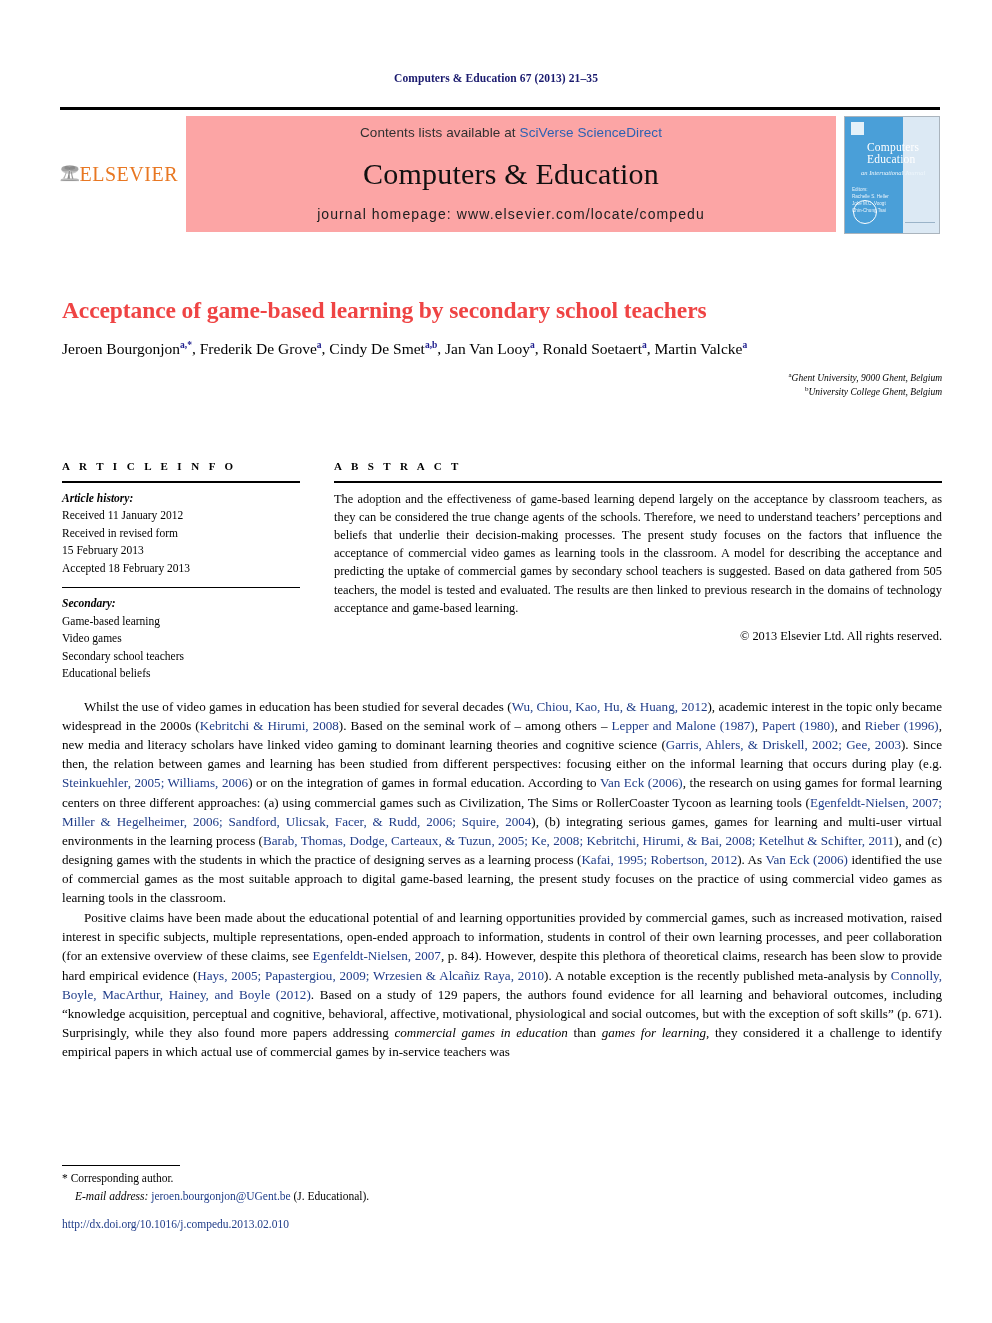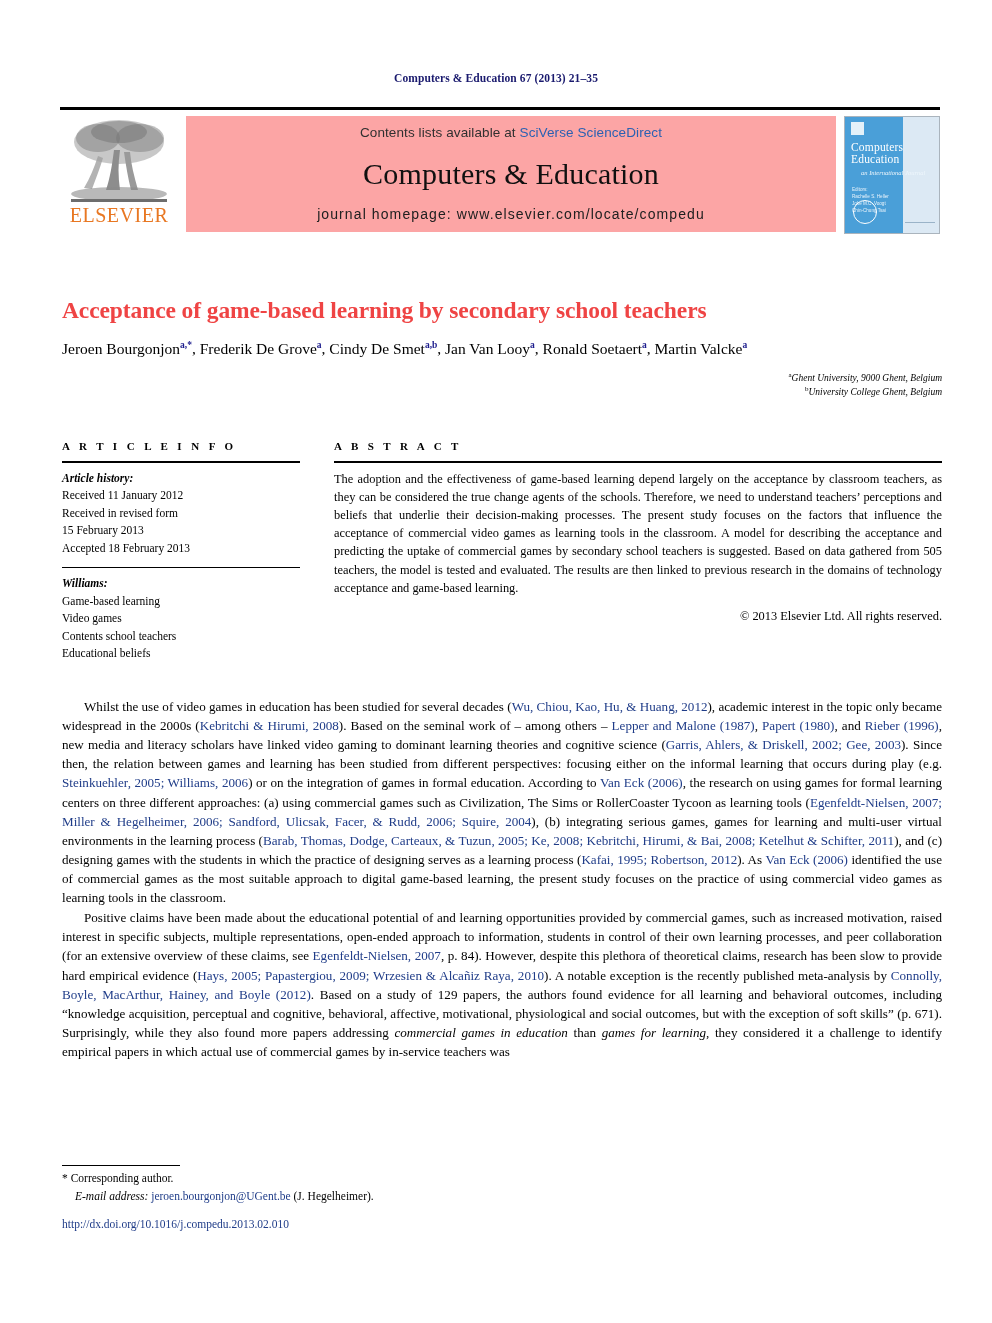--- a/index.html
+++ b/index.html
@@ -47,21 +47,21 @@
     display: flex;
     align-items: stretch;
     padding-top: 6px;
     height: 122px;
     box-sizing: border-box;
   }
   .elsevier-logo {
     width: 118px;
     flex: 0 0 118px;
     display: flex;
-    flex-direction: column;
+    flex-direction: row;
     align-items: center;
     justify-content: flex-start;
     padding-bottom: 2px;
   }
   .tree-svg { display: block; }
   .elsevier-word {
     font-family: "Liberation Serif", serif;
     font-size: 20px;
     letter-spacing: 0.5px;
     color: #E87722;
@@ -126,21 +126,21 @@
   }
   .cover-elsevier-mark {
     position: absolute;
     left: 6px; top: 5px;
     width: 13px; height: 13px;
     background: #ffffff;
     opacity: .85;
   }
   .cover-title {
     position: absolute;
-    left: 6px; top: 24px;
+    left: 22px; top: 24px;
     color: #ffffff;
     font-family: "Liberation Serif", serif;
     font-size: 11.5px;
     line-height: 1.05;
     letter-spacing: .2px;
   }
   .cover-sub {
     position: absolute;
     left: 16px; top: 52px;
     color: #eef6fc;
@@ -223,21 +223,21 @@
   .affiliations sup {
     font-style: normal;
     font-size: 7px;
     vertical-align: super;
     line-height: 0;
   }
 
   
   .infoabs {
     position: absolute;
-    top: 436px;
+    top: 456px;
     left: 62px;
     width: 880px;
     display: flex;
     gap: 34px;
   }
   .col-info { width: 238px; flex: 0 0 238px; }
   .col-abs  { flex: 1 1 auto; }
 
   .sec-label {
     font-family: "Liberation Serif", serif;
@@ -418,24 +418,24 @@
       <div class="rule"></div>
       <div class="info-body">
         <div class="ital">Article history:</div>
         <div>Received 11 January 2012</div>
         <div>Received in revised form</div>
         <div>15 February 2013</div>
         <div>Accepted 18 February 2013</div>
       </div>
       <div class="rule-thin"></div>
       <div class="info-body">
-        <div class="ital">Williams:</div>
+        <div class="ital">Secondary:</div>
         <div>Game-based learning</div>
         <div>Video games</div>
-        <div>Contents school teachers</div>
+        <div>Secondary school teachers</div>
         <div>Educational beliefs</div>
       </div>
     </div>
 
     <div class="col-abs">
       <div class="sec-label">A B S T R A C T</div>
       <div class="rule"></div>
       <div class="abstract-body">The adoption and the effectiveness of game-based learning depend largely on the acceptance by classroom teachers, as they can be considered the true change agents of the schools. Therefore, we need to understand teachers’ perceptions and beliefs that underlie their decision-making processes. The present study focuses on the factors that influence the acceptance of commercial video games as learning tools in the classroom. A model for describing the acceptance and predicting the uptake of commercial games by secondary school teachers is suggested. Based on data gathered from 505 teachers, the model is tested and evaluated. The results are then linked to previous research in the domains of technology acceptance and game-based learning.</div>
       <div class="copyright">© 2013 Elsevier Ltd. All rights reserved.</div>
     </div>
@@ -446,21 +446,21 @@
     <p class="para"><span>Whilst the use of video games in education has been studied for several decades (</span><span class="ref">Wu, Chiou, Kao, Hu, &amp; Huang, 2012</span><span>), academic interest in the topic only became widespread in the 2000s (</span><span class="ref">Kebritchi &amp; Hirumi, 2008</span><span>). Based on the seminal work of – among others – </span><span class="ref">Lepper and Malone (1987)</span><span>, </span><span class="ref">Papert (1980)</span><span>, and </span><span class="ref">Rieber (1996)</span><span>, new media and literacy scholars have linked video gaming to dominant learning theories and cognitive science (</span><span class="ref">Garris, Ahlers, &amp; Driskell, 2002; Gee, 2003</span><span>). Since then, the relation between games and learning has been studied from different perspectives: focusing either on the informal learning that occurs during play (e.g. </span><span class="ref">Steinkuehler, 2005; Williams, 2006</span><span>) or on the integration of games in formal education. According to </span><span class="ref">Van Eck (2006)</span><span>, the research on using games for formal learning centers on three different approaches: (a) using commercial games such as Civilization, The Sims or RollerCoaster Tycoon as learning tools (</span><span class="ref">Egenfeldt-Nielsen, 2007; Miller &amp; Hegelheimer, 2006; Sandford, Ulicsak, Facer, &amp; Rudd, 2006; Squire, 2004</span><span>), (b) integrating serious games, games for learning and multi-user virtual environments in the learning process (</span><span class="ref">Barab, Thomas, Dodge, Carteaux, &amp; Tuzun, 2005; Ke, 2008; Kebritchi, Hirumi, &amp; Bai, 2008; Ketelhut &amp; Schifter, 2011</span><span>), and (c) designing games with the students in which the practice of designing serves as a learning process (</span><span class="ref">Kafai, 1995; Robertson, 2012</span><span>). As </span><span class="ref">Van Eck (2006)</span><span> identified the use of commercial games as the most suitable approach to digital game-based learning, the present study focuses on the practice of using commercial video games as learning tools in the classroom.</span></p>
     <p class="para"><span>Positive claims have been made about the educational potential of and learning opportunities provided by commercial games, such as increased motivation, raised interest in specific subjects, multiple representations, open-ended approach to information, students in control of their own learning processes, and peer collaboration (for an extensive overview of these claims, see </span><span class="ref">Egenfeldt-Nielsen, 2007</span><span>, p. 84). However, despite this plethora of theoretical claims, research has been slow to provide hard empirical evidence (</span><span class="ref">Hays, 2005; Papastergiou, 2009; Wrzesien &amp; Alcañiz Raya, 2010</span><span>). A notable exception is the recently published meta-analysis by </span><span class="ref">Connolly, Boyle, MacArthur, Hainey, and Boyle (2012)</span><span>. Based on a study of 129 papers, the authors found evidence for all learning and behavioral outcomes, including “knowledge acquisition, perceptual and cognitive, behavioral, affective, motivational, physiological and social outcomes, but with the exception of soft skills” (p. 671). Surprisingly, while they also found more papers addressing </span><span class="it">commercial games in education</span><span> than </span><span class="it">games for learning</span><span>, they considered it a challenge to identify empirical papers in which actual use of commercial games by in-service teachers was</span></p>
   </div>
 
   <div class="foot-rule"></div>
   <div class="footnote">
     <div>* Corresponding author.</div>
     <div class="footnote-line2">
       <span class="em-label">E-mail address:</span>
       <span class="mail">jeroen.bourgonjon@UGent.be</span>
-      <span>(J. Hegelheimer).</span>
+      <span>(J. Educational).</span>
     </div>
   </div>
 
   <div class="imprint">
     <div class="doi">http://dx.doi.org/10.1016/j.compedu.2013.02.010</div>
   </div>
 
 </div>
 
 </body></html>

